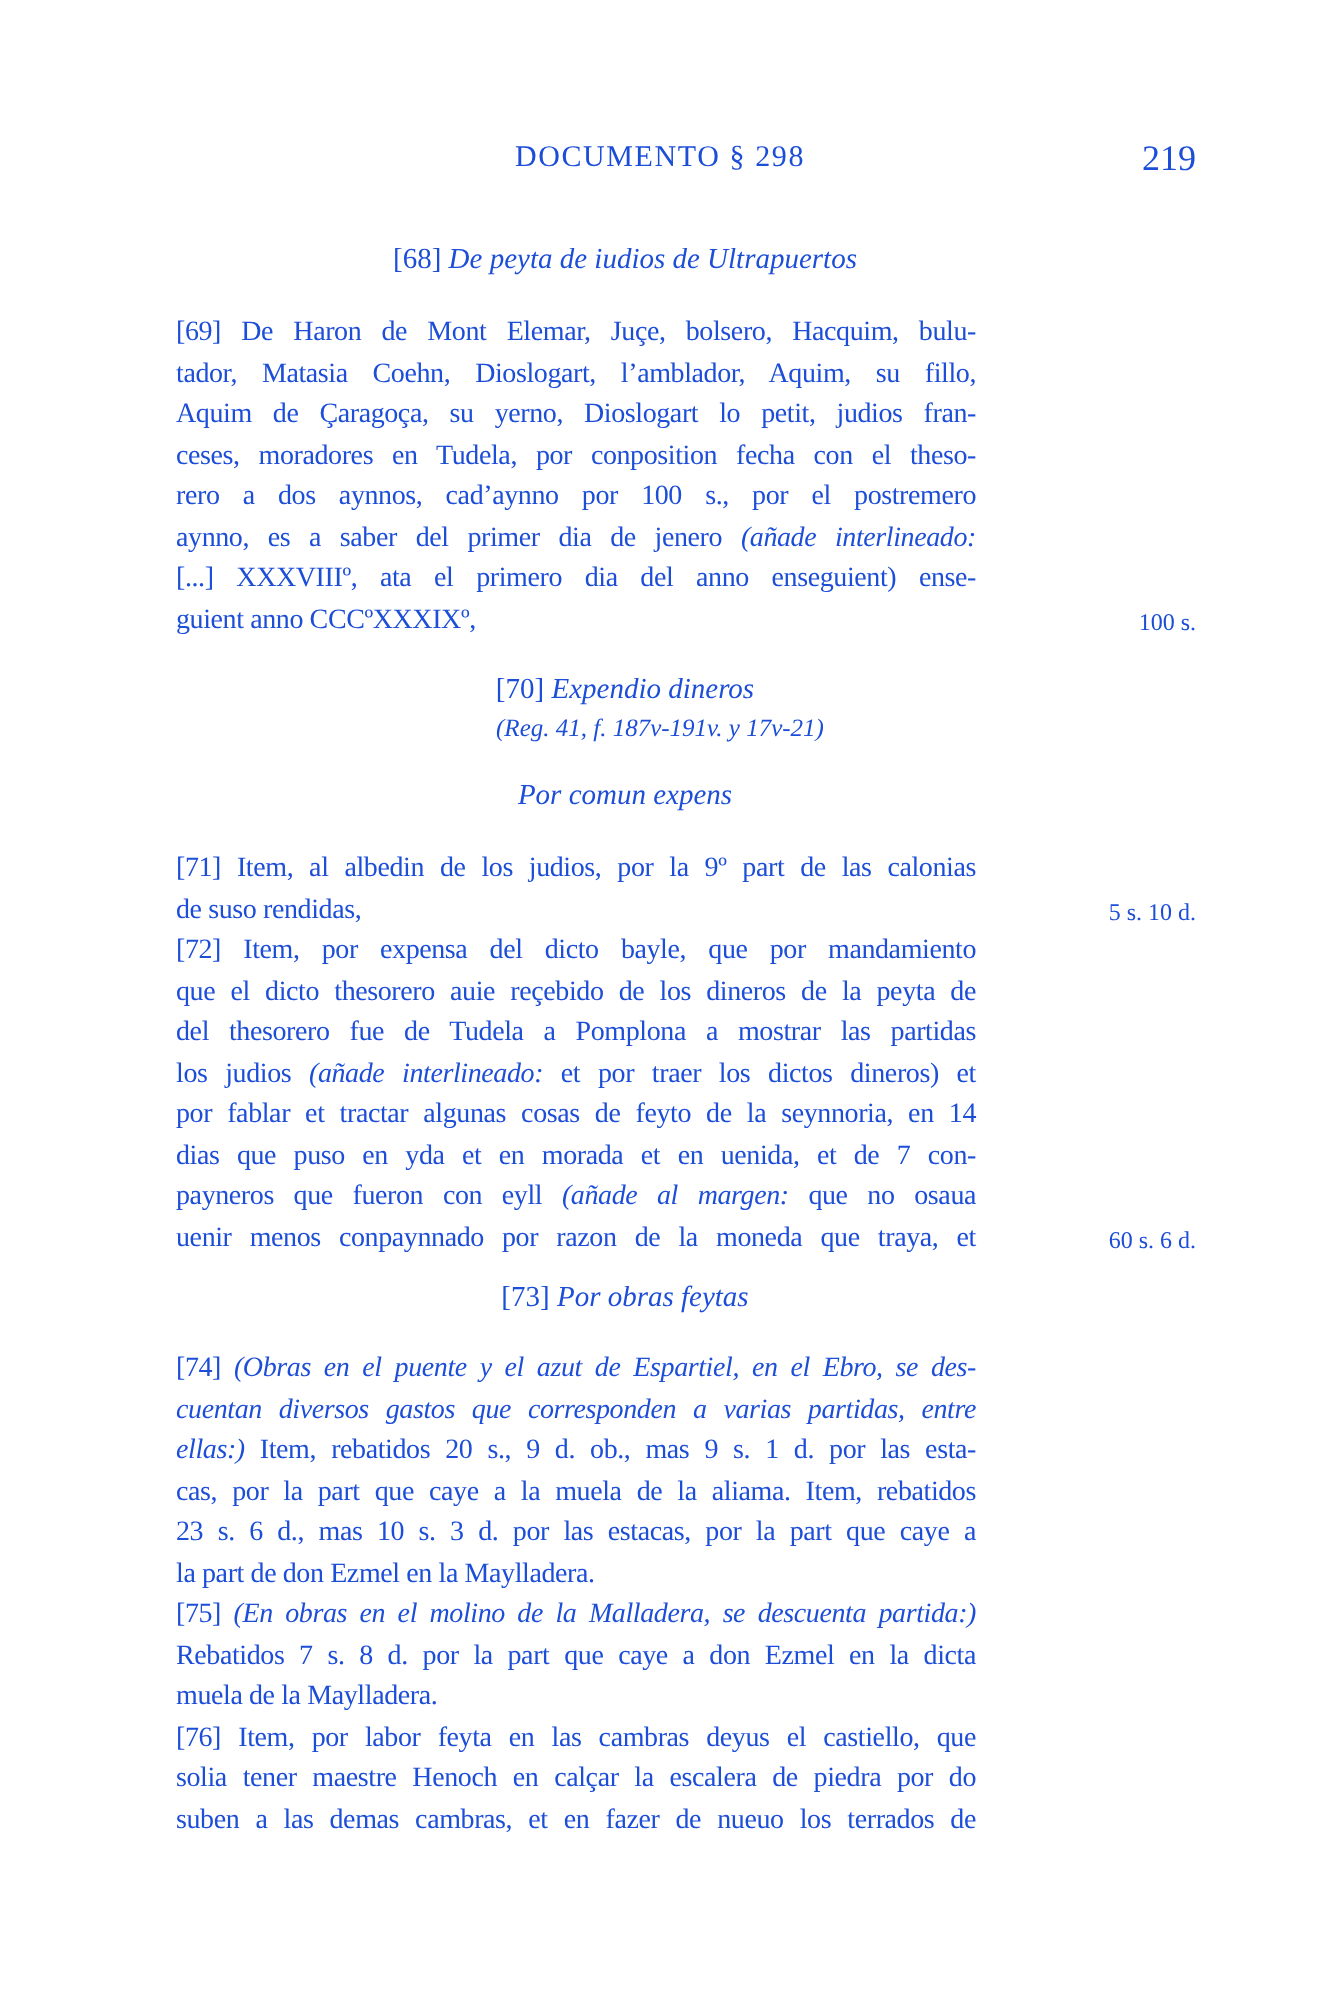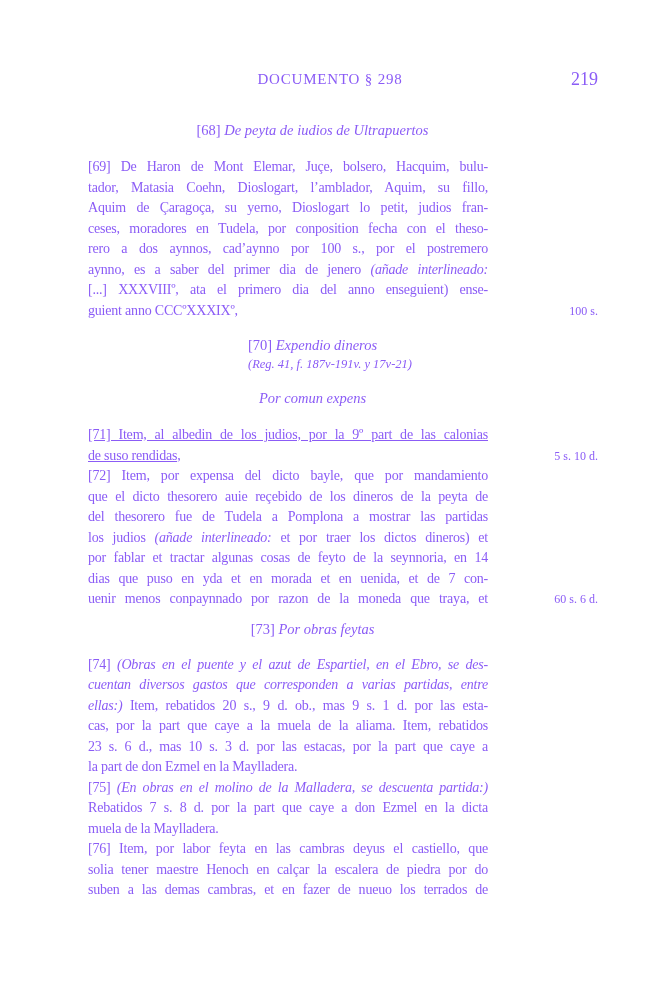--- a/index.html
+++ b/index.html
@@ -1,20 +1,20 @@
 <!DOCTYPE html>
 <html><head>
 <meta charset="utf-8">
 <style>
   html,body { margin:0; padding:0; background:#ffffff; }
   .page {
     position:relative;
     width:660px; height:1000px;
     background:#ffffff;
-    color:#8b5cf6;
+    color:#1d4ed8;
     font-family:"Liberation Serif", serif;
     overflow:hidden;
   }
   .content { padding-top:69px; margin-left:88px; width:510px; }
 
   
   .running-header { position:relative; margin-left:-88px; width:660px; height:20px; line-height:20px; }
   .rh-title { display:block; text-align:center; font-size:15px; letter-spacing:0.8px; }
   .rh-page { position:absolute; top:0; right:62px; font-size:18px; }
 
@@ -27,21 +27,21 @@
   .h73 { margin-top:9px; }
 
   
   .entry { position:relative; width:510px; font-size:14px; }
   .entry .lines { width:400px; letter-spacing:-0.2px; }
   .line { line-height:20.5px; text-align:justify; text-align-last:justify; }
   .line.last { text-align-last:left; }
   .amount { position:absolute; right:0; bottom:0; line-height:20.5px; font-size:12px; }
 
   .e69 { margin-top:17px; }
-  .e71 { margin-top:17px;text-decoration:underline; }
+  .e71 { margin-top:17px; }
   .e72 { margin-top:0; }
   .e74 { margin-top:16px; }
   .e75, .e76 { margin-top:0; }
 
   .it { font-style:italic; }
 </style>
 </head>
 <body>
 
 <div class="page">
@@ -82,20 +82,21 @@
     </div>
 
     <div class="entry e72">
       <div class="lines">
           <div class="line">[72] Item, por expensa del dicto bayle, que por mandamiento</div>
           <div class="line">que el dicto thesorero auie reçebido de los dineros de la peyta de</div>
           <div class="line">del thesorero fue de Tudela a Pomplona a mostrar las partidas</div>
           <div class="line"><span>los judios </span><span class="it">(añade interlineado:</span><span> et por traer los dictos dineros) et</span></div>
           <div class="line">por fablar et tractar algunas cosas de feyto de la seynnoria, en 14</div>
           <div class="line">dias que puso en yda et en morada et en uenida, et de 7 con-</div>
+          <div class="line"><span>payneros que fueron con eyll </span><span class="it">(añade al margen:</span><span> que no osaua</span></div>
           <div class="line">uenir menos conpaynnado por razon de la moneda que traya, et</div>
         </div>
       <span class="amount">60 s. 6 d.</span>
     </div>
 
     <div class="heading h73"><span>[73] </span><span class="it">Por obras feytas</span></div>
 
     <div class="entry e74">
       <div class="lines">
           <div class="line"><span>[74] </span><span class="it">(Obras en el puente y el azut de Espartiel, en el Ebro, se des-</span></div>

